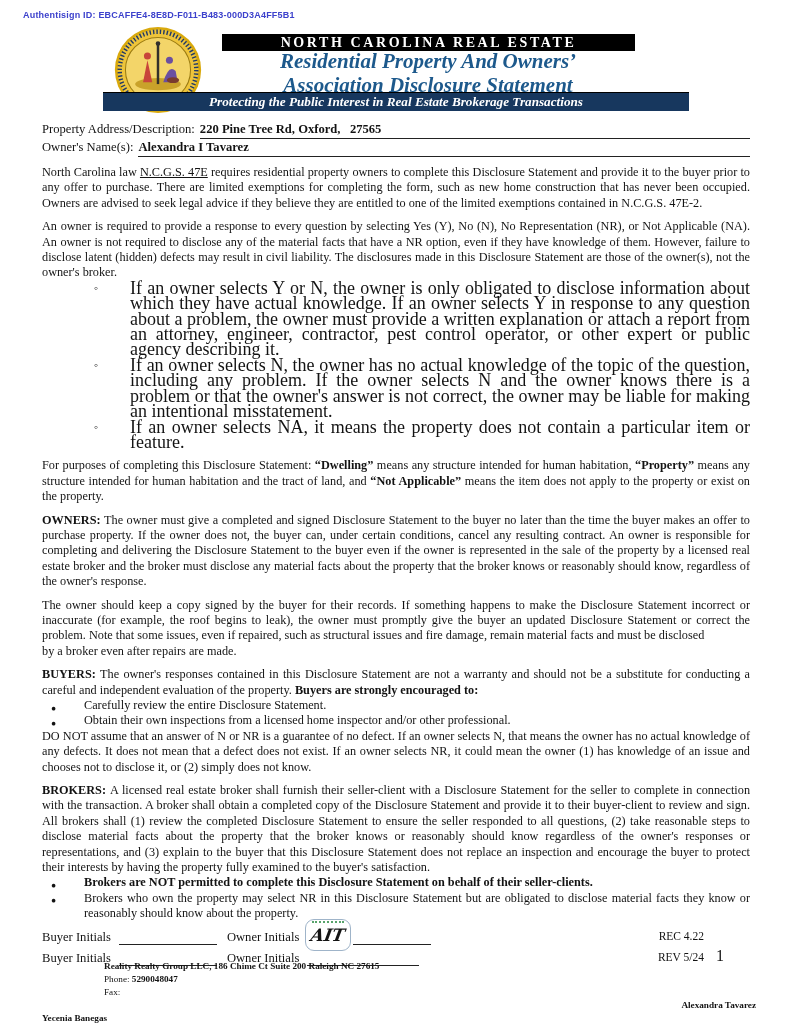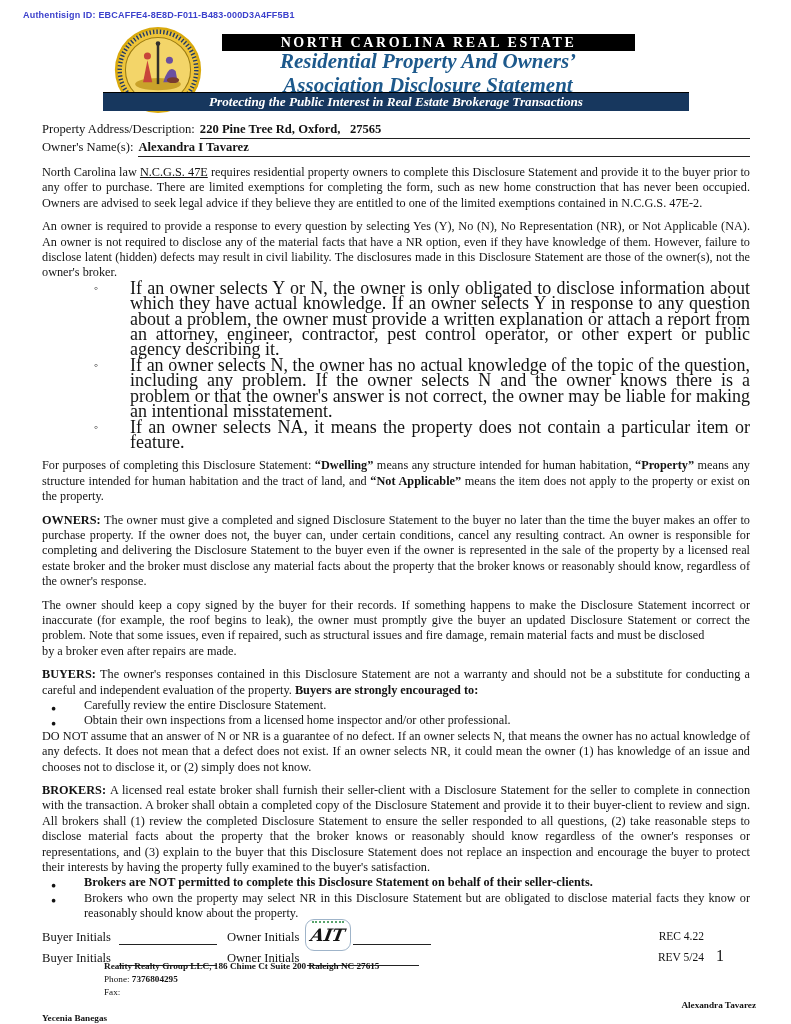--- a/index.html
+++ b/index.html
@@ -169,21 +169,21 @@
       <span class="init-label">Owner Initials</span>
       <span class="blank b2"></span>
       <span class="rec-rev">REV 5/24</span>
       <span class="page-num">1</span>
     </div>
   </div>
 
   <div class="footer">
     <div class="f-row">
       <span class="f-company">Reality Realty Group LLC, 186 Chime Ct Suite 200 Raleigh NC 27615</span>
-      <span class="f-phone"><span>Phone: </span><b>7376804295</b></span>
+      <span class="f-phone"><span>Phone: </span><b>5290048047</b></span>
       <span class="f-fax">Fax:</span>
       <span class="f-name">Alexandra Tavarez</span>
     </div>
     <div class="f-row">
       <span class="f-agent">Yecenia Banegas</span>
       <span class="f-produced"><span>Produced with Lone Wolf Transactions (zipForm Edition) 717 N Harwood St, Suite 2200, Dallas, TX  75201</span><span class="f-link">www.lwolf.com</span></span>
     </div>
   </div>
 
 </div>

